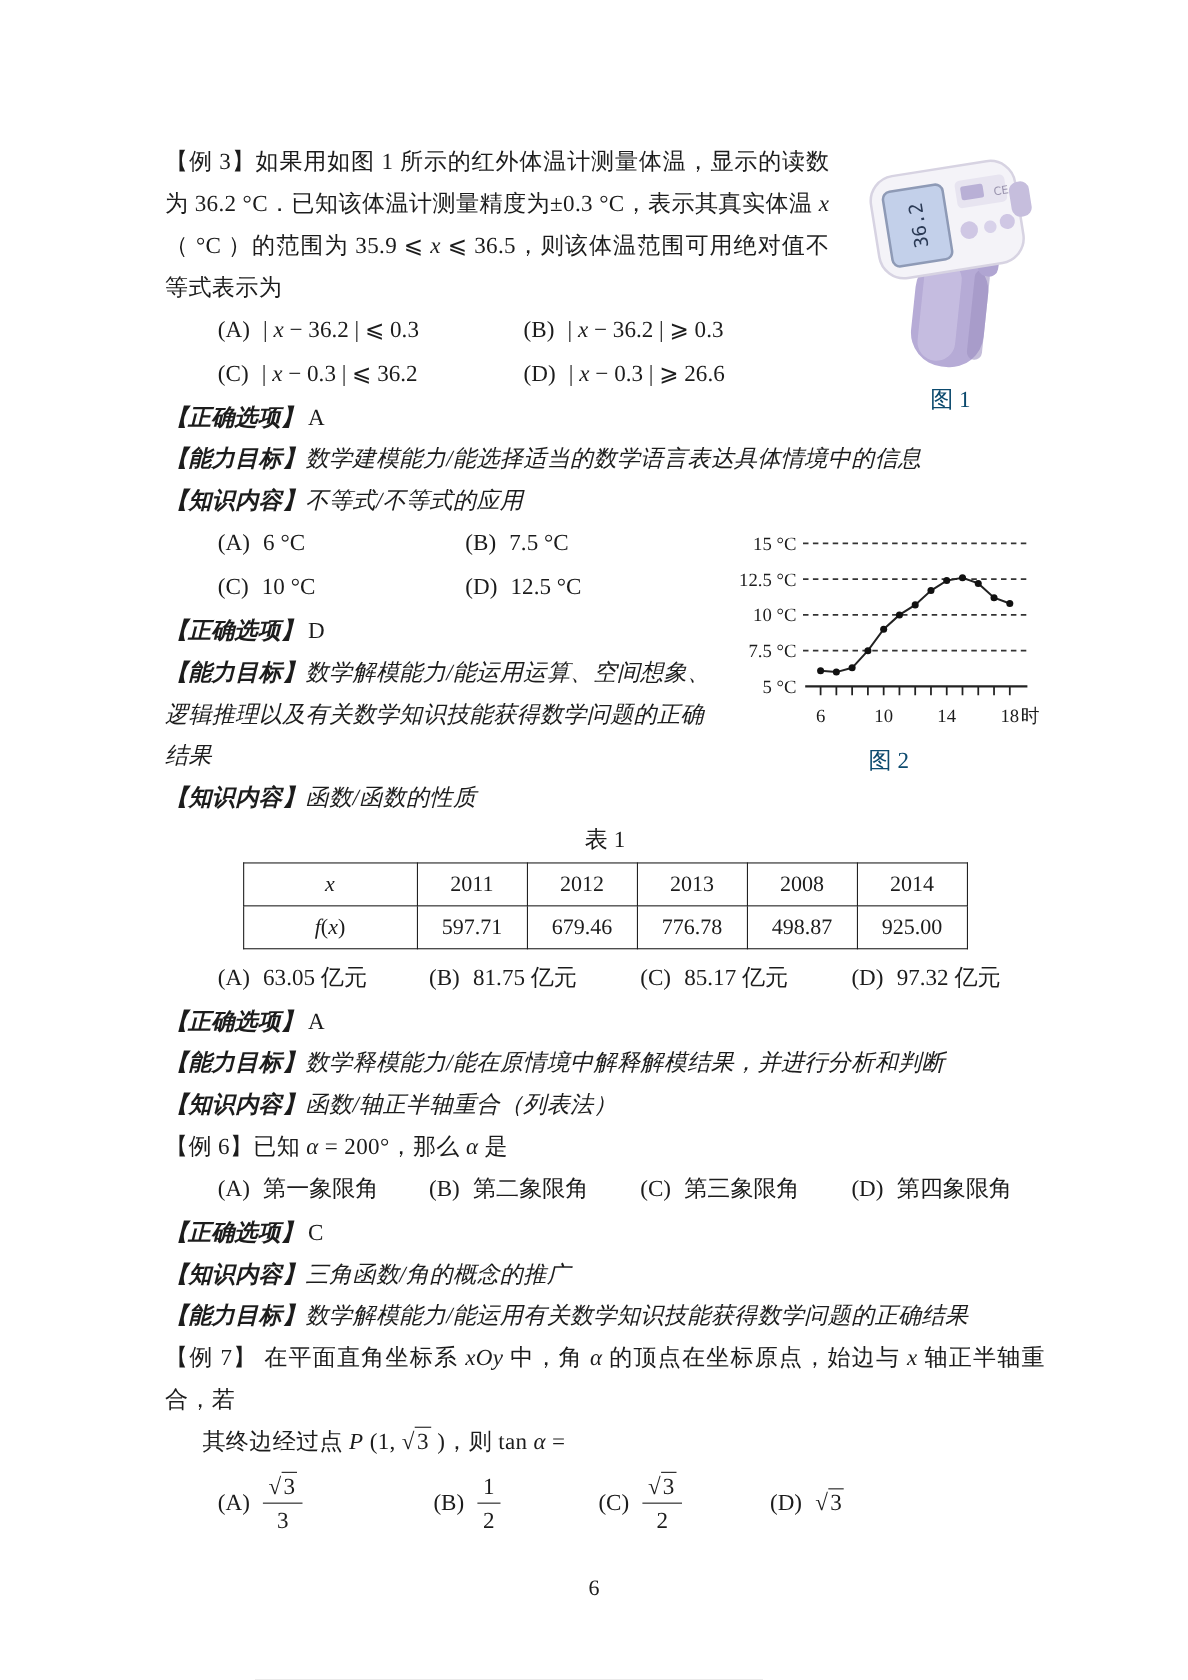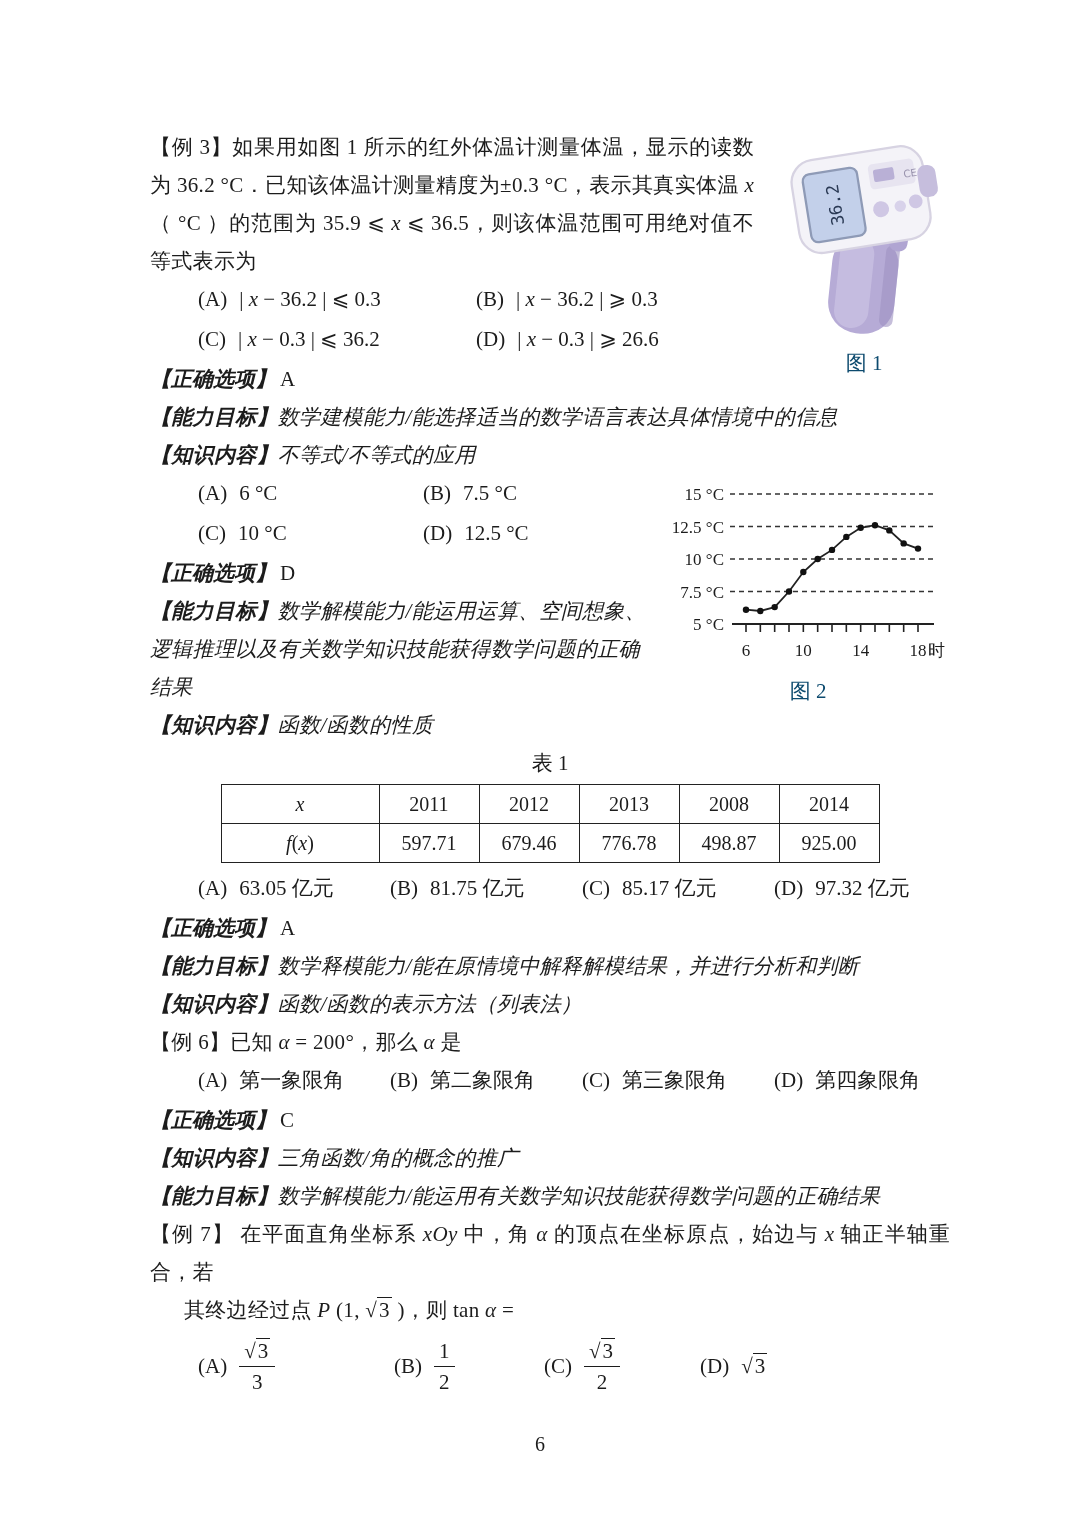--- a/index.html
+++ b/index.html
@@ -234,21 +234,21 @@
           <span><span class="sg-t">85.17 亿元</span></span>
         </span>
       <span class="opt">
           <span class="olabel">(D)</span>
           <span><span class="sg-t">97.32 亿元</span></span>
         </span>
     </div>
 
     <p class="ans"><span class="klabel">【正确选项】</span><span class="aletter">A</span></p>
     <p class="kai"><span class="klabel">【能力目标】</span><span>数学释模能力/能在原情境中解释解模结果，并进行分析和判断</span></p>
-    <p class="kai"><span class="klabel">【知识内容】</span><span>函数/函数的表示方法（列表法）</span></p>
+    <p class="kai"><span class="klabel">【知识内容】</span><span>函数/轴正半轴重合（列表法）</span></p>
   </section>
 
   <section>
     <p class="para"><span class="sg-t">【例 6】已知 </span><span class="sg-i">α</span><span class="sg-t"> = 200°，那么 </span><span class="sg-i">α</span><span class="sg-t"> 是</span></p>
 
     <div class="optrow opts4">
       <span class="opt">
           <span class="olabel">(A)</span>
           <span><span class="sg-t">第一象限角</span></span>
         </span>

